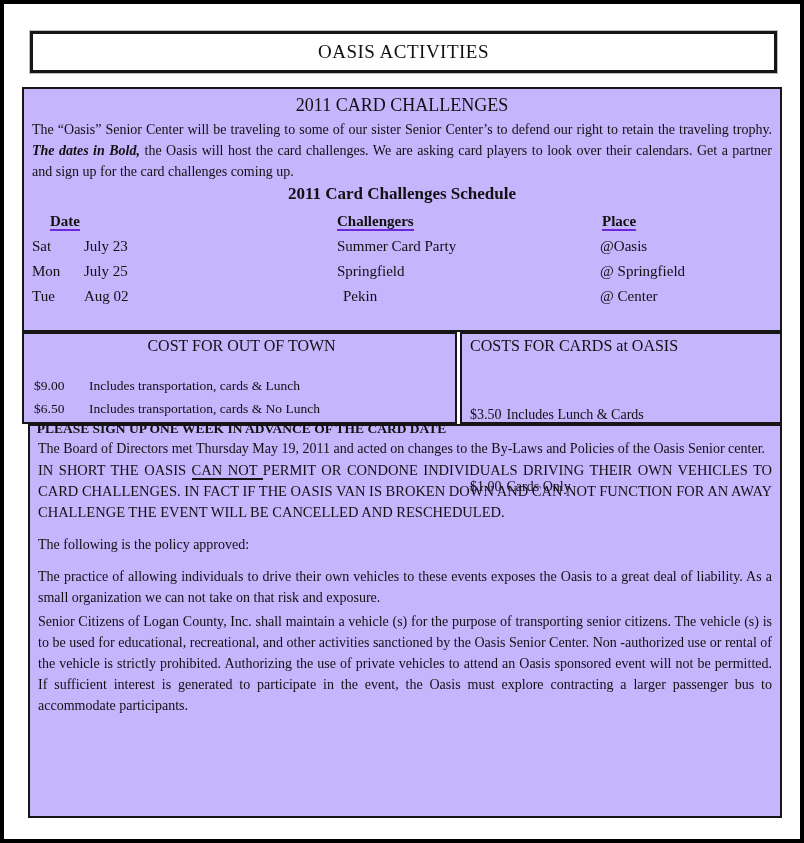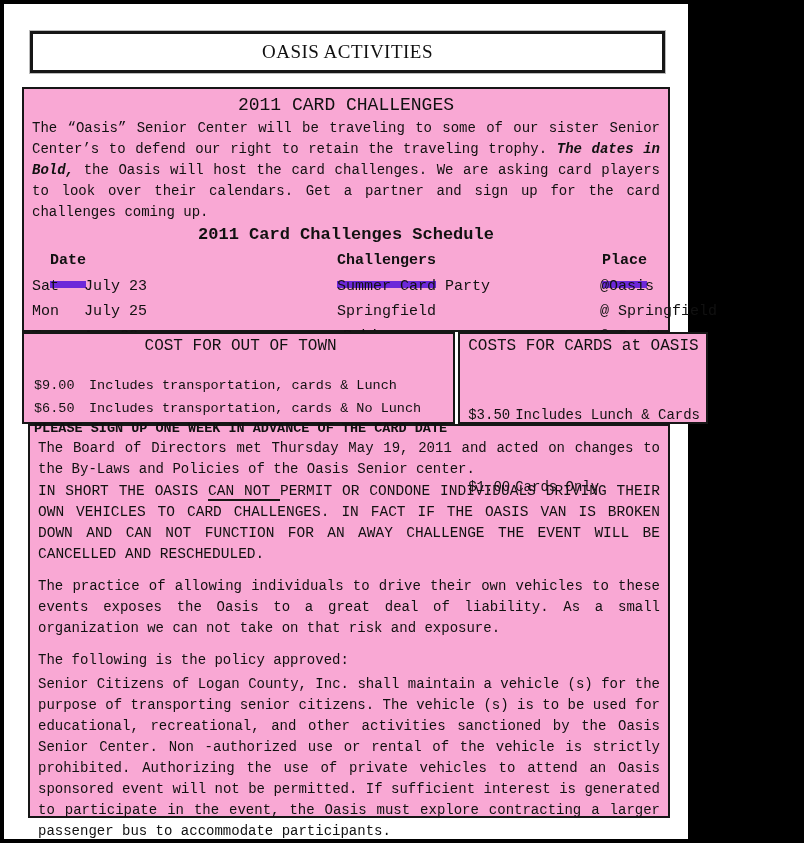--- a/index.html
+++ b/index.html
@@ -5,25 +5,25 @@
   html, body { margin: 0; padding: 0; }
   body {
     width: 804px; height: 843px;
     background: #000;
     font-family: "Liberation Serif", "DejaVu Serif", serif;
     color: #111;
     overflow: hidden;
   }
   .page {
     position: absolute; left: 4px; top: 4px;
-    width: 684px; height: 835px;
+    width: 796px; height: 835px;
     background: #fff;
     box-sizing: border-box;
   }
-  .box { box-sizing: border-box; border: 2px solid #161616; background: #f9a8d4; font-family: Liberation Mono, monospace; }
+  .box { box-sizing: border-box; border: 2px solid #161616; background: #c4b5fd; }
 
   
   .header-box {
     margin: 27px 23px 0 26px;
     height: 36px;
     border: 3px solid #161616;
     box-shadow: 0 0 0 1px #bbb;
     display: flex; align-items: center; justify-content: center;
   }
   .page-title { font-size: 19px; letter-spacing: 0.5px; }
@@ -37,21 +37,21 @@
   .section-title { text-align: center; font-size: 18px; margin-top: 2px; }
   .intro { margin: 3px 0 0 0; font-size: 14px; line-height: 21px; text-align: justify; }
   .bi { font-weight: bold; font-style: italic; }
   .schedule-title { text-align: center; font-size: 17px; font-weight: bold; margin-top: 2px; }
 
   .sched { display: grid; grid-template-columns: 52px 253px 263px auto; margin-top: 4px; }
   .srow { display: contents; }
   .sc { font-size: 15px; line-height: 25px; white-space: nowrap; }
   .sh { font-weight: bold; line-height: 26px; }
   .span2 { grid-column: 1 / 3; padding-left: 18px; }
-  .u { border-bottom: 7px solid #6d28d9; padding-bottom: 12px; }
+  .u { border-bottom: 2px solid #6d28d9; padding-bottom: 0px; }
   .ph { padding-left: 2px; }
   .pekin { padding-left: 6px; }
 
   
   .cost-row { margin: 0 18px 0 18px; display: flex; gap: 3px; }
   .cost-left { width: 435px; height: 92px; padding: 3px 6px 0 10px; }
   .cost-right { width: 322px; height: 92px; padding: 3px 6px 0 8px; }
   .cost-title-center { text-align: center; font-size: 16px; }
   .cost-title-left { font-size: 16px; }
   .cost-items { display: grid; grid-template-columns: 55px auto; margin-top: 19px; }
@@ -128,18 +128,18 @@
     <div class="box cost-right">
       <div class="cost-title-left">COSTS FOR CARDS at OASIS</div>
       <div class="ci-line"><span class="price">$3.50</span><span>Includes Lunch &amp; Cards</span></div>
       <div class="ci-line"><span class="price">$1.00</span><span>Cards Only</span></div>
     </div>
   </div>
 
   <div class="box policy-box">
     <p>The Board of Directors met Thursday May 19, 2011 and acted on changes to the By-Laws and Policies of the Oasis Senior center.</p>
     <p class="caps"><span>IN SHORT THE OASIS </span><span class="ul">CAN NOT </span><span>PERMIT OR CONDONE INDIVIDUALS DRIVING THEIR OWN VEHICLES TO CARD CHALLENGES. IN FACT IF THE OASIS VAN IS BROKEN DOWN AND CAN NOT FUNCTION FOR AN AWAY CHALLENGE THE EVENT WILL BE CANCELLED AND RESCHEDULED.</span></p>
+    <p class="gap">The following is the policy approved:</p>
     <p class="gap">The practice of allowing individuals to drive their own vehicles to these events exposes the Oasis to a great deal of liability. As a small organization we can not take on that risk and exposure.</p>
-    <p class="gap">The following is the policy approved:</p>
     <p class="smallgap">Senior Citizens of Logan County, Inc. shall maintain a vehicle (s) for the purpose of transporting senior citizens.  The vehicle (s) is to be used for educational, recreational, and other activities sanctioned by the Oasis Senior Center. Non -authorized use or rental of the vehicle is strictly prohibited. Authorizing the use of private vehicles to attend an Oasis sponsored event will not be permitted. If sufficient interest is generated to participate in the event, the Oasis must explore contracting a larger passenger bus to accommodate participants.</p>
   </div>
 
 </div>
 
 </body></html>

